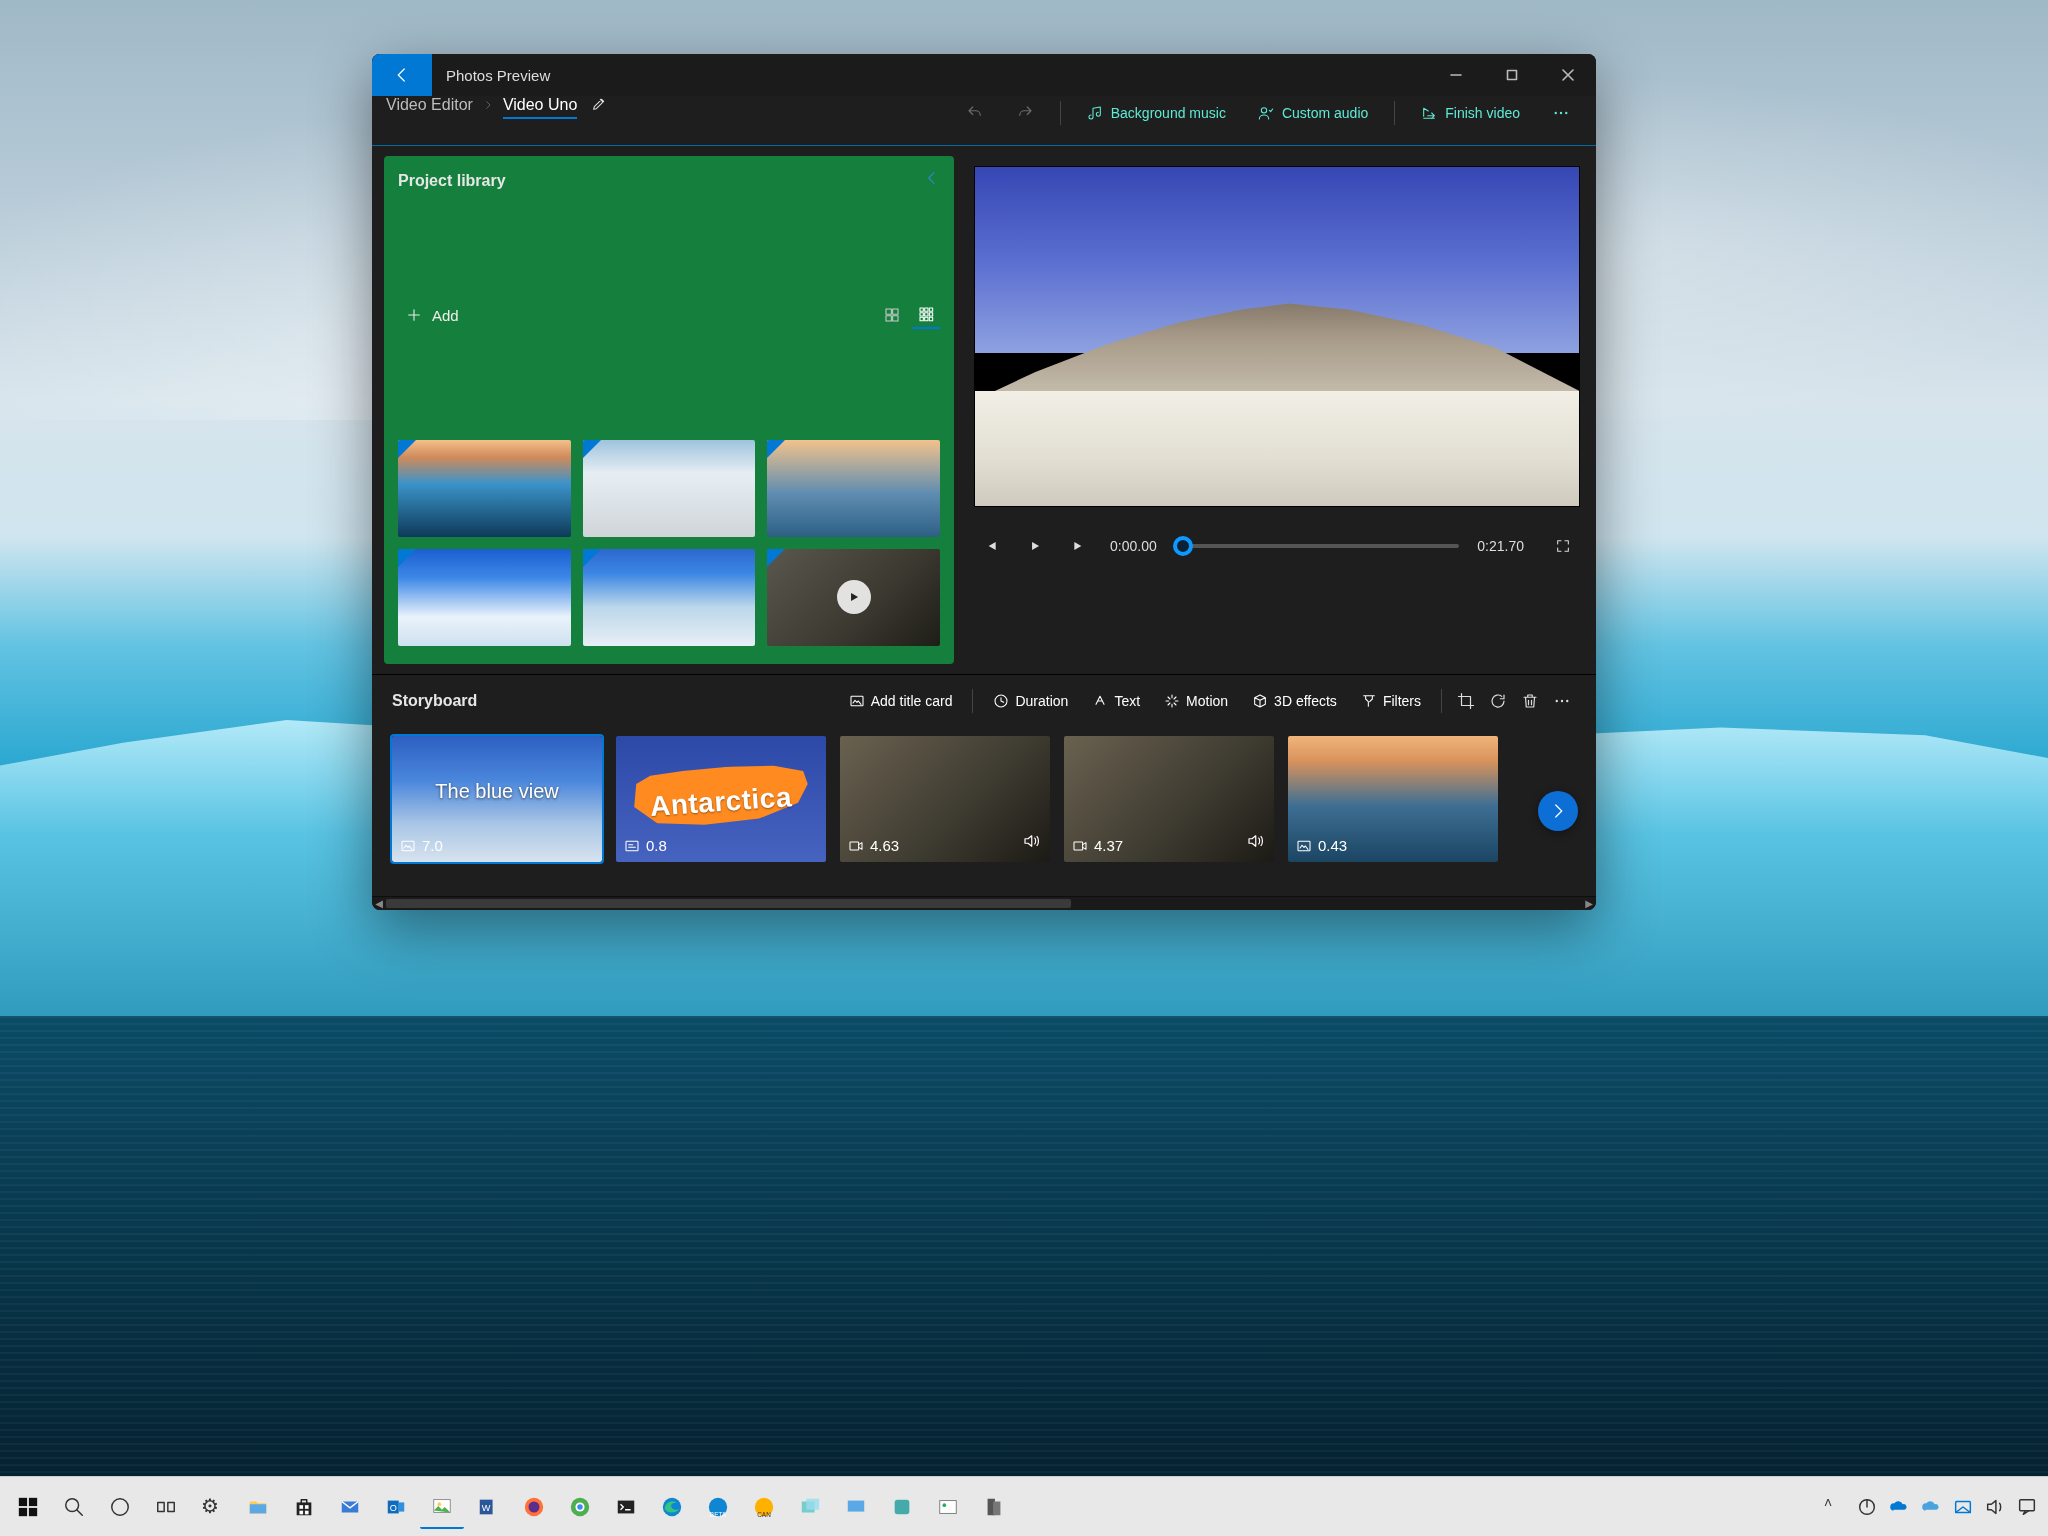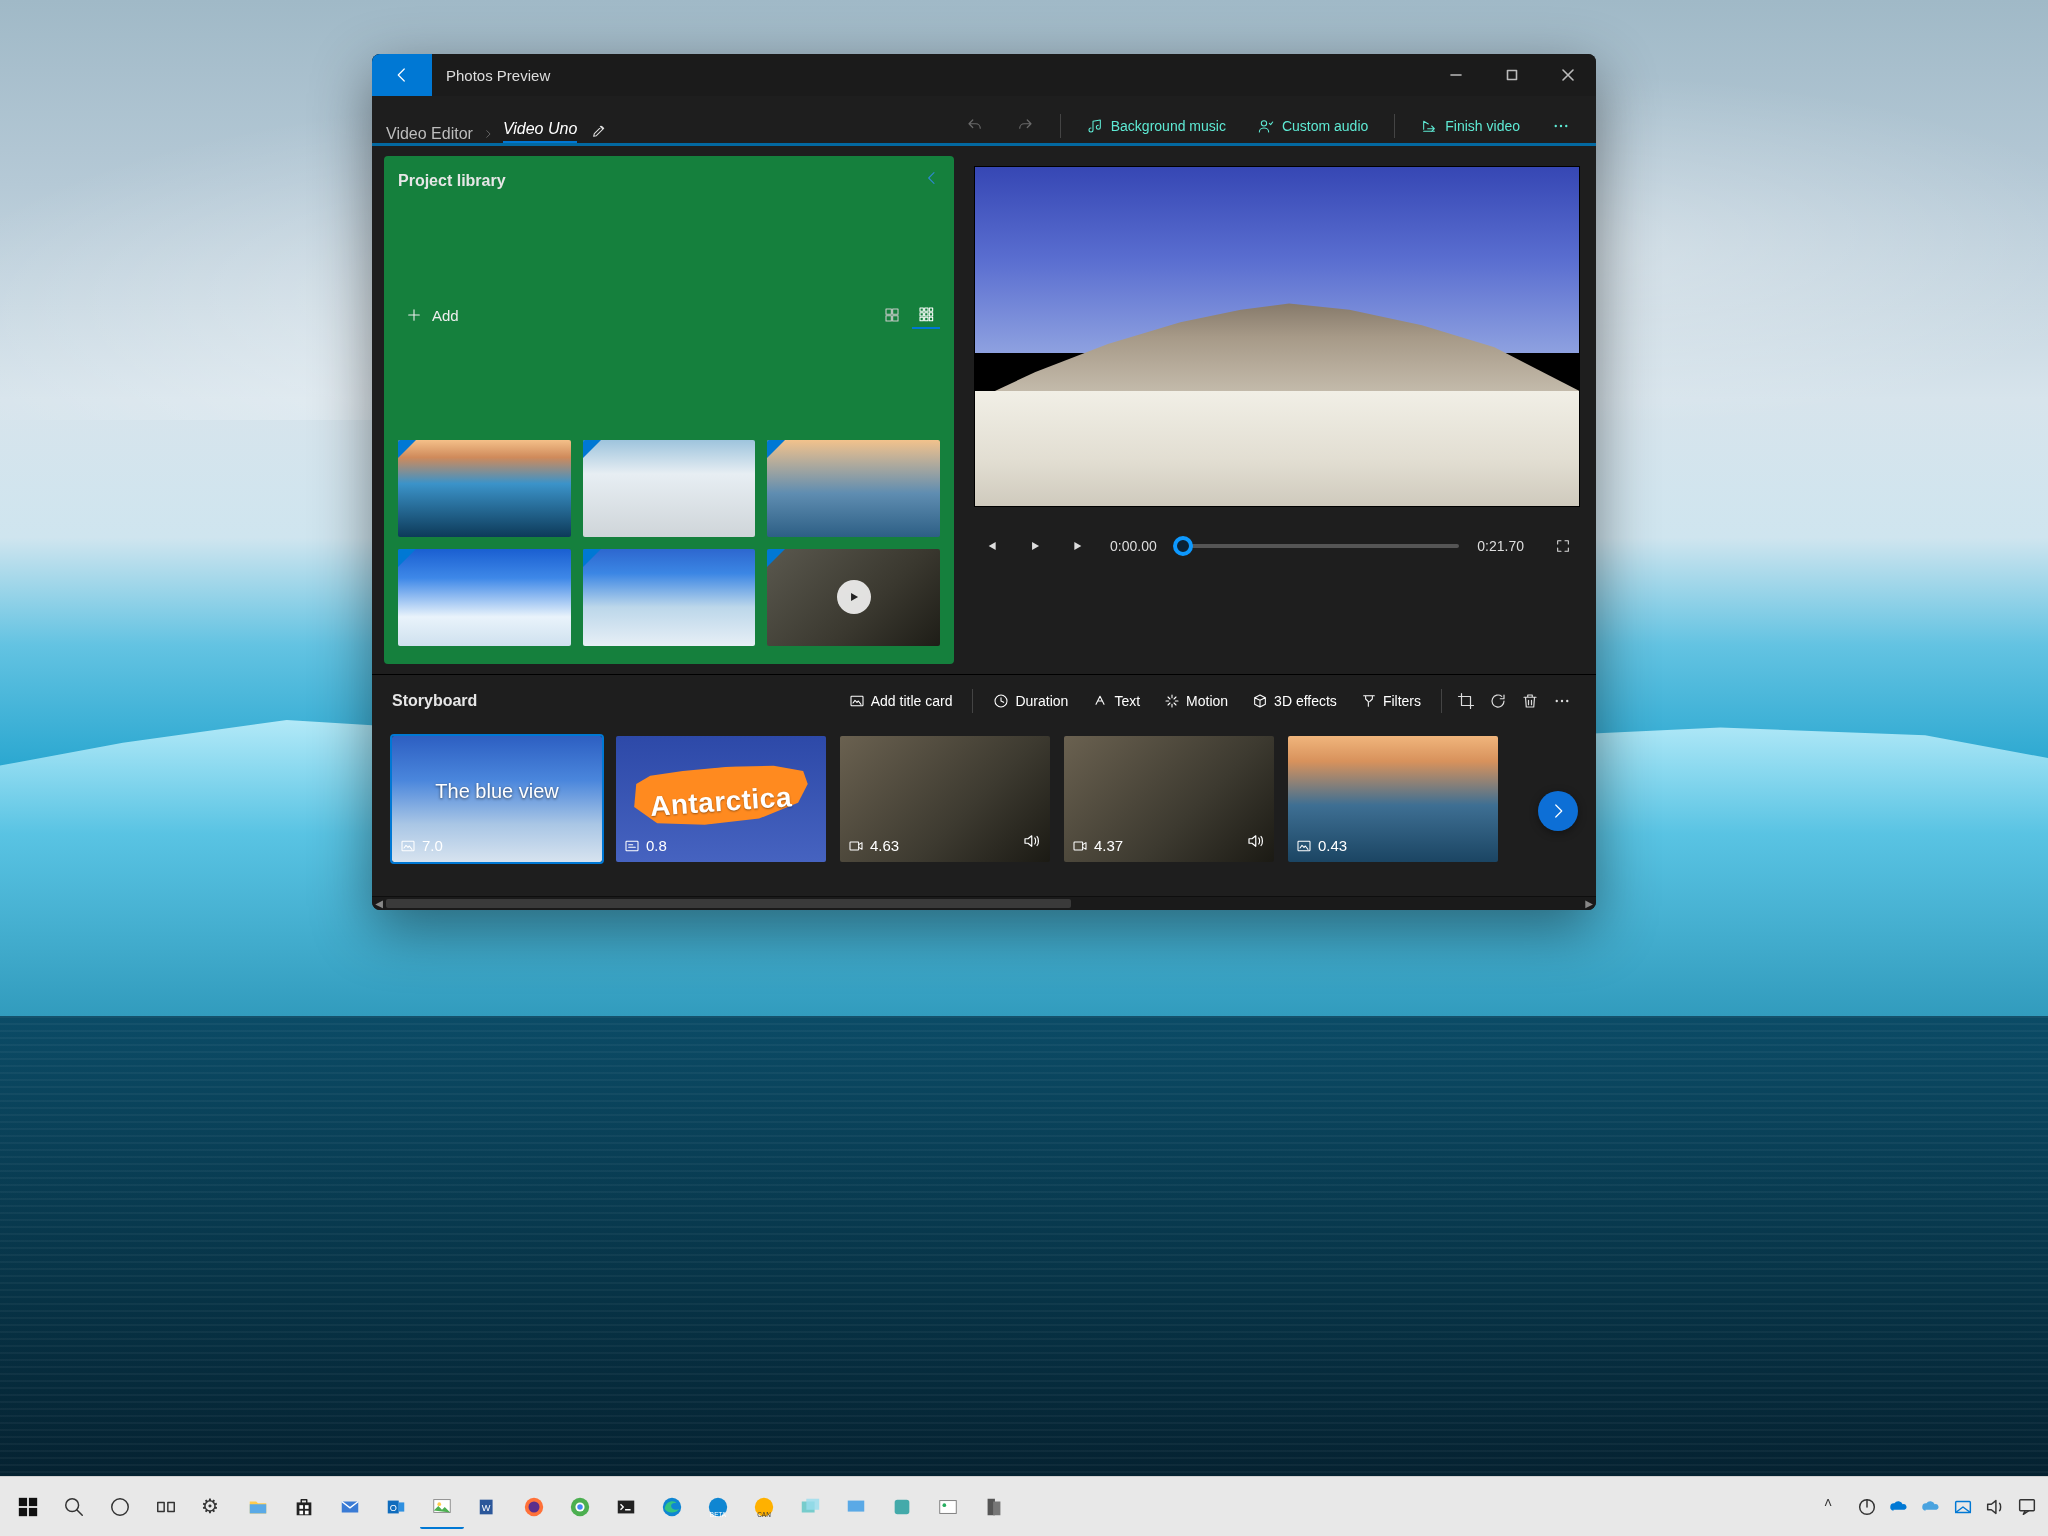--- a/index.html
+++ b/index.html
@@ -80,25 +80,25 @@
   }
   .title-text { margin-left:14px; font-size:15px; color:#ddd; }
   .win-ctrls { margin-left:auto; display:flex; }
   .win-ctrl {
     width:56px; height:42px; display:flex; align-items:center; justify-content:center;
     color:#bbb;
   }
 
   
   .cmdbar {
-    height:50px; display:flex; align-items:flex-end; padding:0 14px;
-    border-bottom:3px solid #0369a1;
+    height:50px; display:flex; align-items:flex-start; padding:0 14px;
+    border-bottom:1px solid #0369a1;
   }
   .crumb { font-size:16px; color:#bdbdbd; }
-  .crumb.active { color:#fff; border-bottom:2px solid #0078d4; padding-bottom:3px;font-style:italic; }
+  .crumb.active { color:#fff; border-bottom:2px solid #0078d4; padding-bottom:3px; }
   .crumb-sep { margin:0 10px; color:#888; }
   .pencil { margin-left:14px; color:#ddd; }
   .cmd-right { margin-left:auto; display:flex; align-items:center; gap:8px; }
   .cmd-btn {
     display:flex; align-items:center; gap:8px; padding:8px 12px; font-size:14px; color:#5eead4;
     border-radius:3px;
   }
   .cmd-btn.disabled { color:#6a6a6a; }
   .vsep { width:1px; height:24px; background:#444; margin:0 6px; }
 

